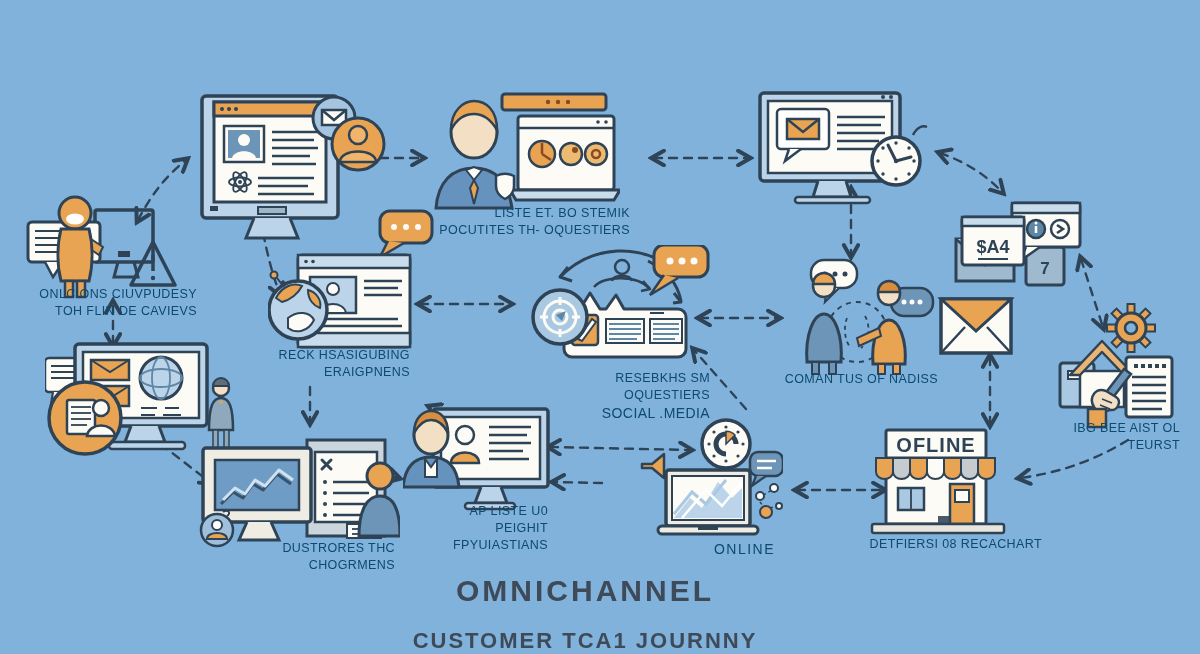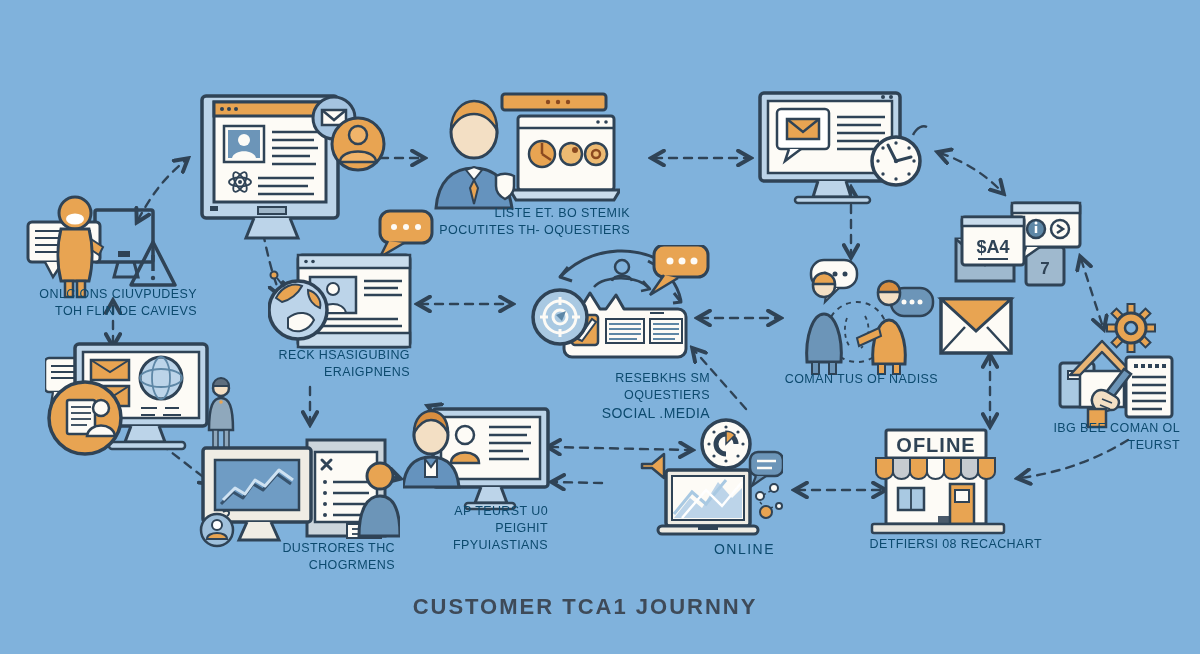--- a/index.html
+++ b/index.html
@@ -368,21 +368,21 @@
           <line x1="82" y1="118" x2="116" y2="118"></line>
           <line x1="82" y1="126" x2="112" y2="126"></line>
         </g>
       <path d="M54,112 L74,86 L81,91 L61,117 Z" fill="#6C95B8" stroke="#2F4356" stroke-width="2.5"></path>
       <path d="M44,124 C38,114 46,104 56,108 L66,114 C72,118 68,128 60,127 L48,130 Z" fill="#F3DFC4" stroke="#2F4356" stroke-width="2.5"></path>
       <path d="M52,116 L62,120 M50,122 L60,126" stroke="#2F4356" stroke-width="1.5"></path>
       <rect x="38" y="126" width="18" height="18" fill="#E8A452" stroke="#2F4356" stroke-width="2.5"></rect>
     </svg>
   </div>
   <div class="label" style="left:1030px;top:420px;width:150px">
-    <div>IBG BEE COMAN OL TEURST</div>
+    <div>IBG BEE AIST OL TEURST</div>
   </div>
 
   <div class="node" style="left:45px;top:338px">
     <svg width="195" height="125" viewBox="0 0 195 125">
       <rect x="0" y="20" width="42" height="34" rx="4" fill="#FDFBF6" stroke="#2F4356" stroke-width="2.5"></rect>
       <g stroke="#2F4356" stroke-width="2">
           <line x1="6" y1="28" x2="36" y2="28"></line>
           <line x1="6" y1="34" x2="32" y2="34"></line>
           <line x1="6" y1="40" x2="36" y2="40"></line>
         </g>
@@ -473,21 +473,21 @@
         </g>
       <path d="M78,82 L72,98 L104,98 L98,82" fill="#BCD4E9" stroke="#2F4356" stroke-width="3"></path>
       <rect x="62" y="98" width="50" height="6" rx="3" fill="#BCD4E9" stroke="#2F4356" stroke-width="2.5"></rect>
       <ellipse cx="28" cy="30" rx="17" ry="19" fill="#F3DFC4" stroke="#2F4356" stroke-width="3"></ellipse>
       <path d="M11,28 C11,13 20,6 28,6 C37,6 45,13 45,28 C40,18 34,15 28,15 C21,15 16,19 11,28 Z" fill="#D98E3F" stroke="#2F4356" stroke-width="2.5"></path>
       <path d="M0,82 C2,62 12,52 28,52 C44,52 54,62 56,82 Z" fill="#6593BE" stroke="#2F4356" stroke-width="3"></path>
       <path d="M22,54 L28,62 L34,54 L34,72 L22,72 Z" fill="#FDFBF6" stroke="#2F4356" stroke-width="2"></path>
     </svg>
   </div>
   <div class="label" style="left:413px;top:503px;width:135px">
-    <div>AP TEURST U0 PEIGHIT</div>
+    <div>AP LISTE U0 PEIGHIT</div>
     <div>FPYUIASTIANS</div>
   </div>
 
   <div class="node" style="left:638px;top:418px">
     <svg width="145" height="125" viewBox="0 0 145 125">
       <circle cx="88" cy="26" r="24" fill="#FDFBF6" stroke="#2F4356" stroke-width="3.5"></circle>
       <g fill="#2F4356">
         <circle cx="88" cy="9" r="1.6"></circle>
           <circle cx="88" cy="43" r="1.6"></circle>
           <circle cx="71" cy="26" r="1.6"></circle>
@@ -544,16 +544,17 @@
       <rect x="92" y="56" width="24" height="40" fill="#E8A452" stroke="#2F4356" stroke-width="2.5"></rect>
       <rect x="97" y="62" width="14" height="12" fill="#FDFBF6" stroke="#2F4356" stroke-width="2"></rect>
       <rect x="14" y="96" width="132" height="9" rx="2" fill="#E9E6DE" stroke="#2F4356" stroke-width="2.5"></rect>
     </svg>
   </div>
   <div class="label" style="left:862px;top:536px;width:180px">
     <div>DETFIERSI 08 RECACHART</div>
   </div>
 
   <div class="title">
+    <div class="t1">OMNICHANNEL</div>
     <div class="t2">CUSTOMER TCA1 JOURNNY</div>
   </div>
 
 </div>
 
 </body></html>

